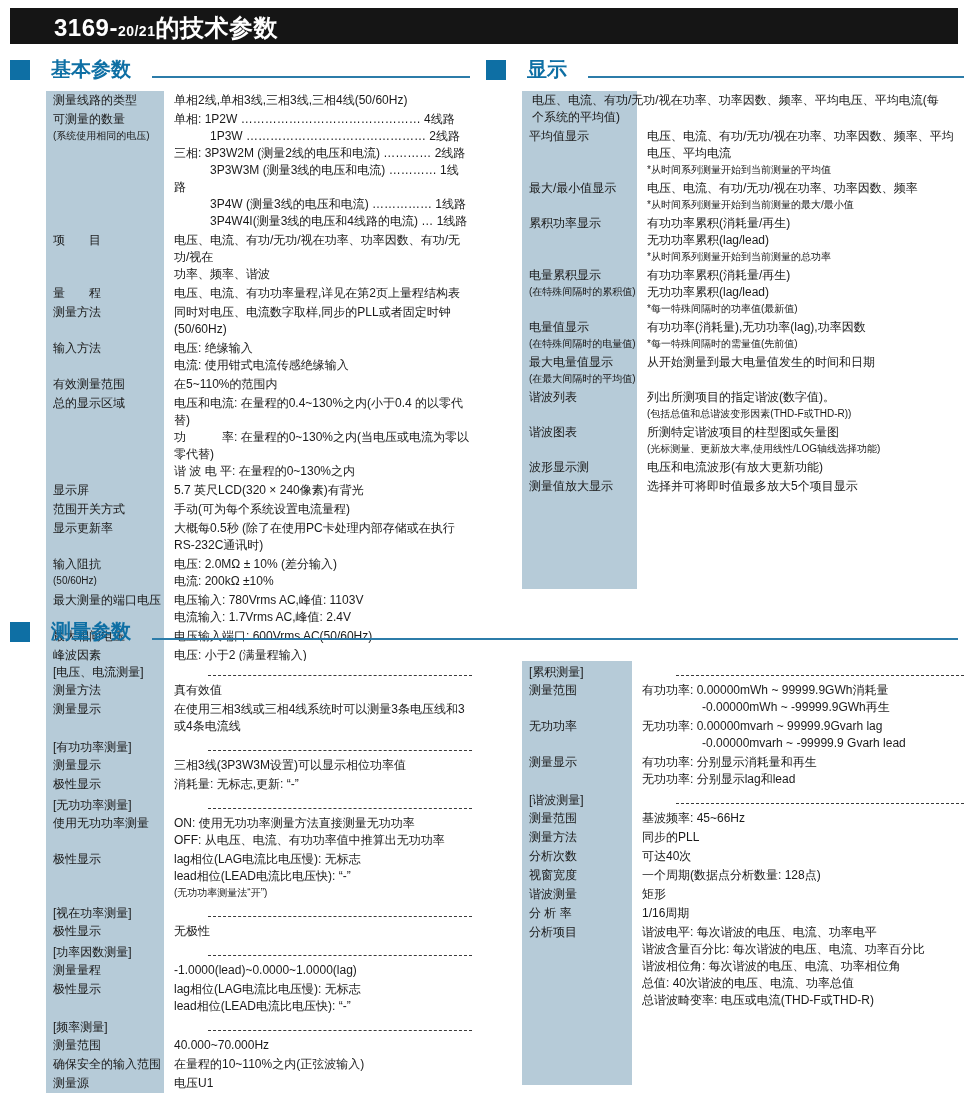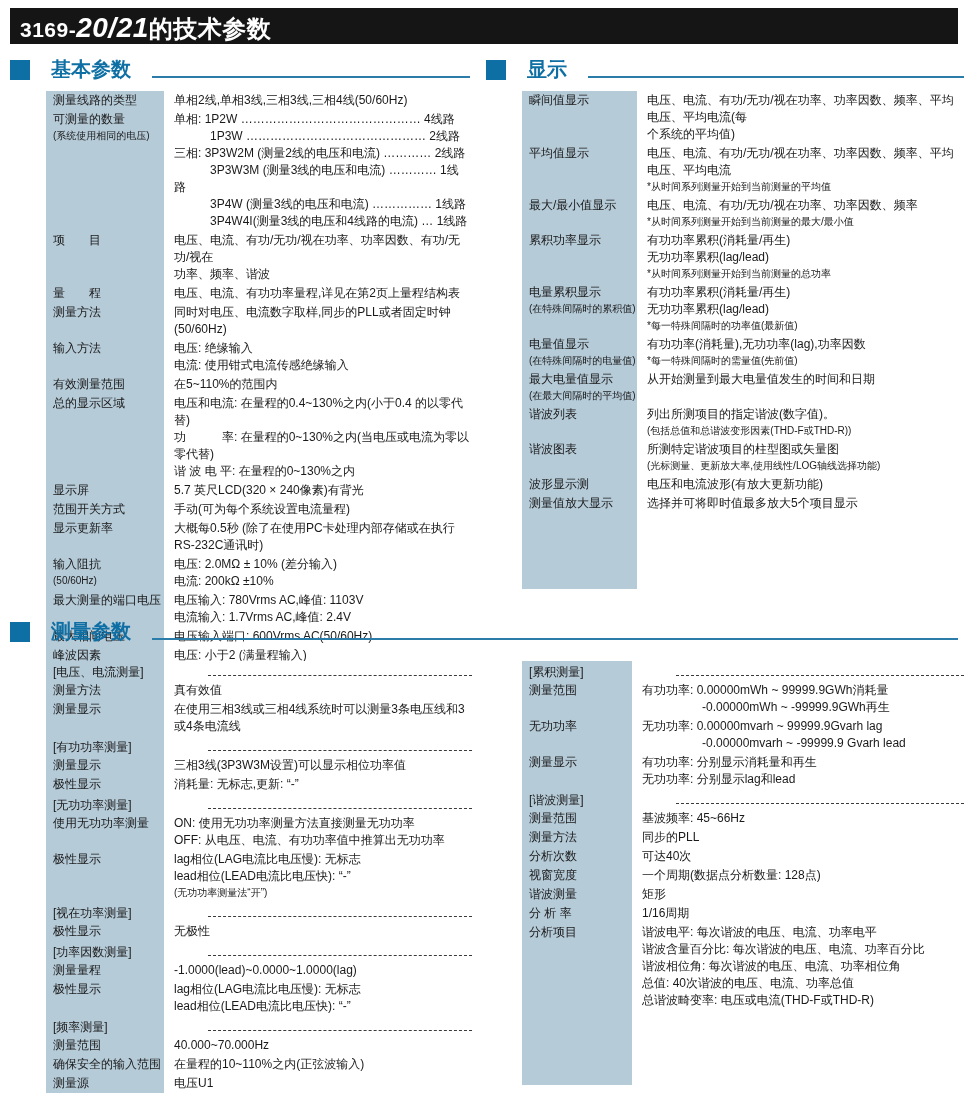--- a/index.html
+++ b/index.html
@@ -16,22 +16,22 @@
   }
   .page{position:absolute;inset:0;background:#fff;}
 
   
   .title-bar{
     position:absolute;left:10px;top:8px;width:948px;height:36px;
     background:#151515;color:#fff;
     display:flex;align-items:baseline;padding:4px 0 0 10px;
     font-weight:bold;letter-spacing:0.5px;
   }
-  .title-bar .t1{font-size:21px;}
-  .title-bar .t2{font-size:28px;font-style:italic;}
+  .title-bar .t1{font-size:24px;margin-left:34px;}
+  .title-bar .t2{font-size:14px;}
   .title-bar .t3{font-size:24px;}
 
   
   .sec-head{display:flex;align-items:flex-end;gap:21px;height:24px;}
   .sec-square{width:20px;height:20px;background:var(--blue);flex:0 0 auto;}
   .sec-title{color:var(--blue);font-weight:bold;font-size:20px;line-height:22px;white-space:nowrap;}
   .sec-rule{flex:1;border-bottom:2px solid #2c7ca9;margin-bottom:2px;}
 
   
   .col{position:absolute;}
@@ -221,23 +221,20 @@
   </div>
 
   <div class="col col-display">
     <div class="sec-head">
       <span class="sec-square"></span>
       <span class="sec-title">显示</span>
       <span class="sec-rule"></span>
     </div>
     <div class="spec-table" style="--lw:115px;min-height:498px;">
         <div class="spec-row">
-          <div class="spec-label">
-            <div class="line">瞬间值显示</div>
-          </div>
           <div class="spec-value">
             <div class="line">电压、电流、有功/无功/视在功率、功率因数、频率、平均电压、平均电流(每</div>
             <div class="line">个系统的平均值)</div>
           </div>
         </div>
         <div class="spec-row">
           <div class="spec-label">
             <div class="line">平均值显示</div>
           </div>
           <div class="spec-value">

